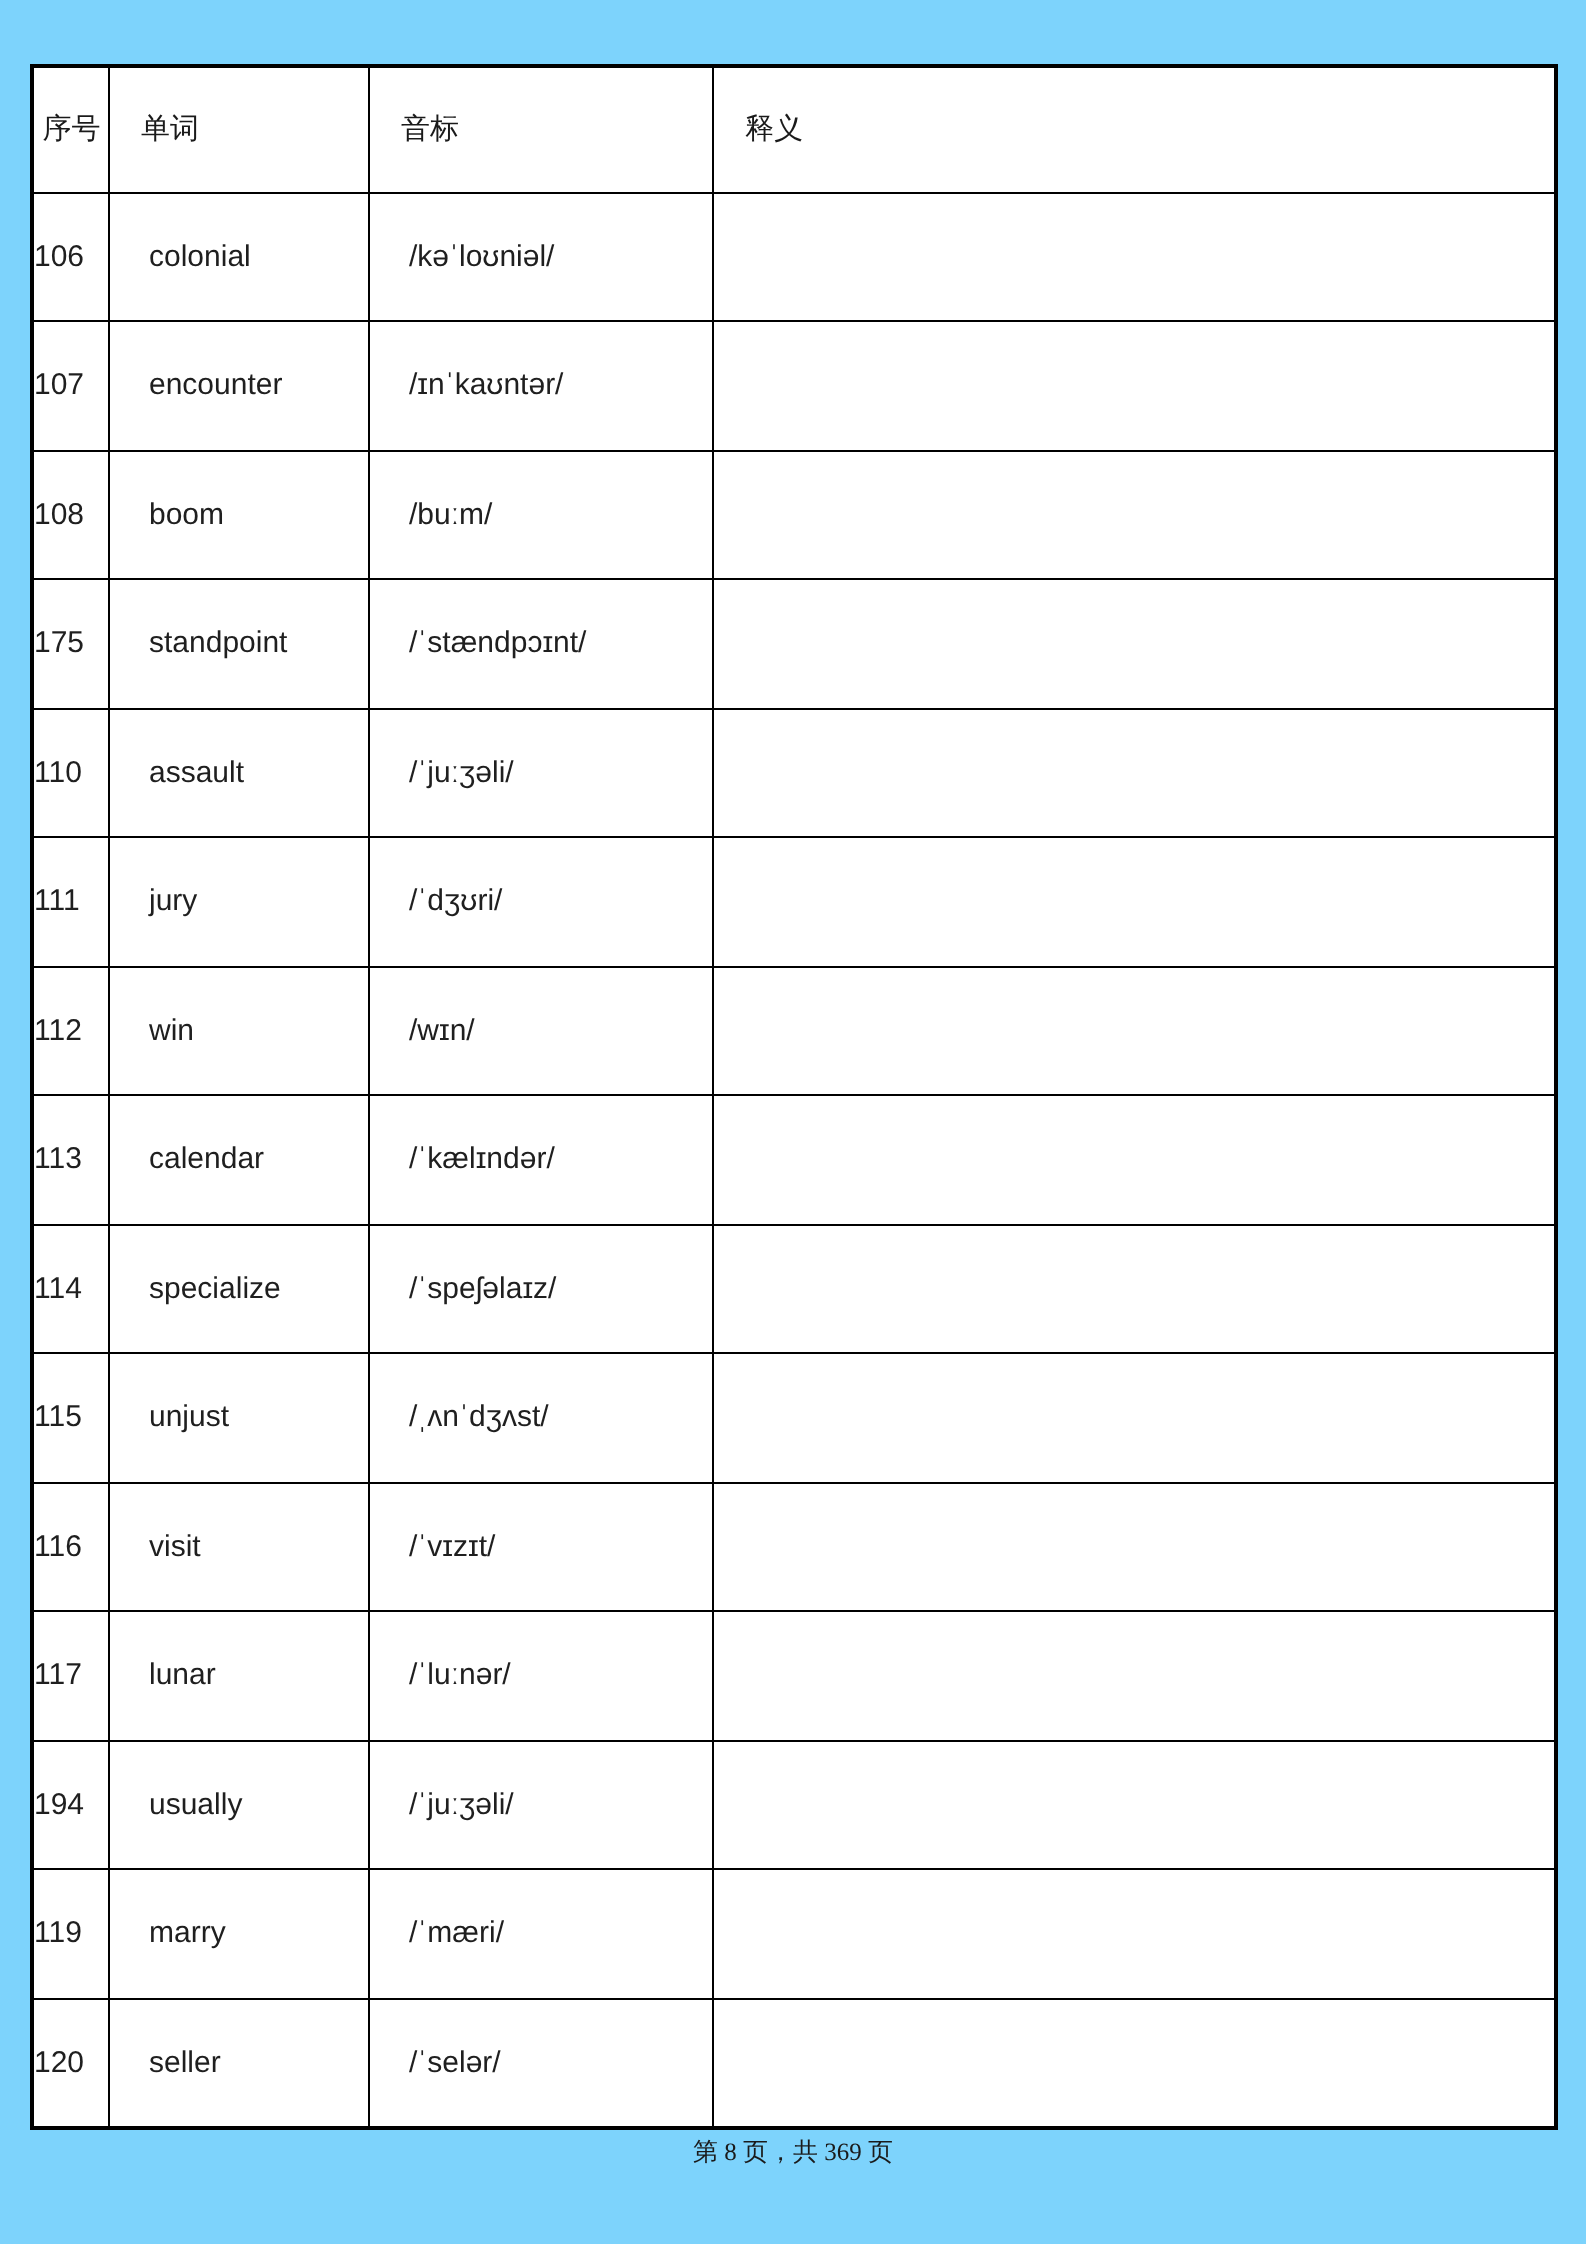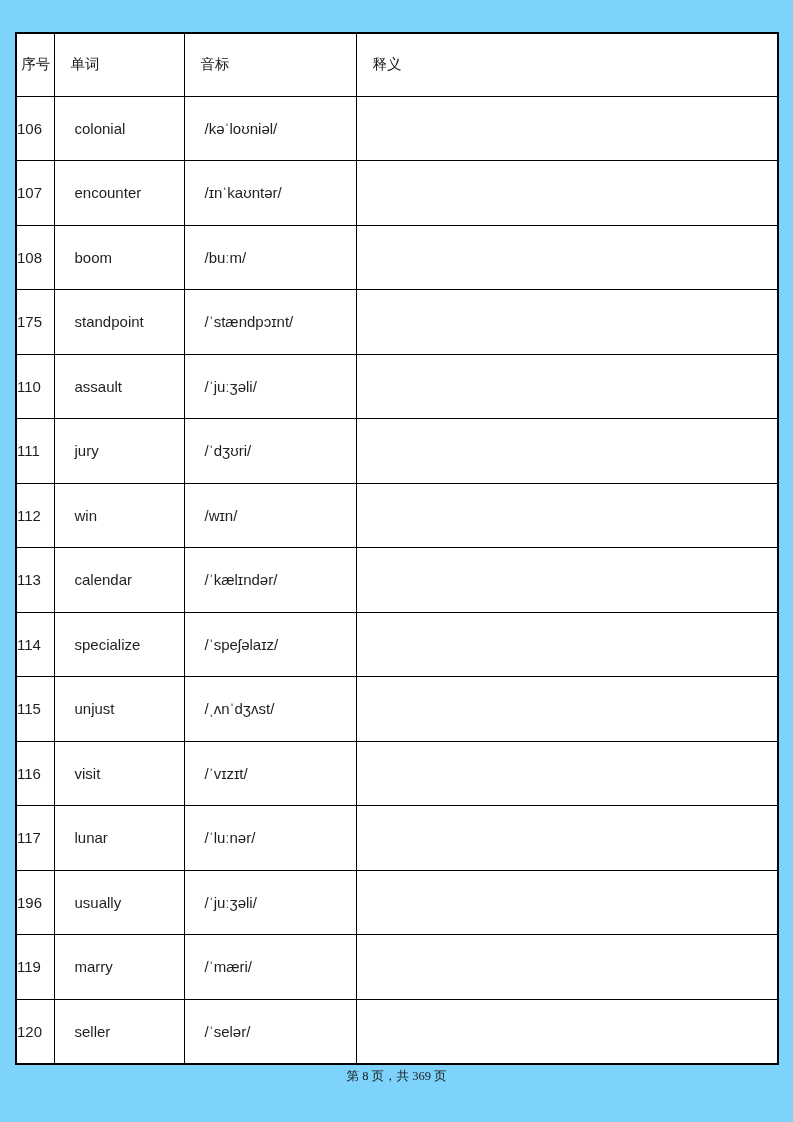--- a/index.html
+++ b/index.html
@@ -157,21 +157,21 @@
           <td class="cell-phon">/ˈvɪzɪt/</td>
           <td class="cell-mean"></td>
         </tr>
         <tr>
           <td class="cell-no">117</td>
           <td class="cell-word">lunar</td>
           <td class="cell-phon">/ˈluːnər/</td>
           <td class="cell-mean"></td>
         </tr>
         <tr>
-          <td class="cell-no">196</td>
+          <td class="cell-no">194</td>
           <td class="cell-word">usually</td>
           <td class="cell-phon">/ˈjuːʒəli/</td>
           <td class="cell-mean"></td>
         </tr>
         <tr>
           <td class="cell-no">119</td>
           <td class="cell-word">marry</td>
           <td class="cell-phon">/ˈmæri/</td>
           <td class="cell-mean"></td>
         </tr>

